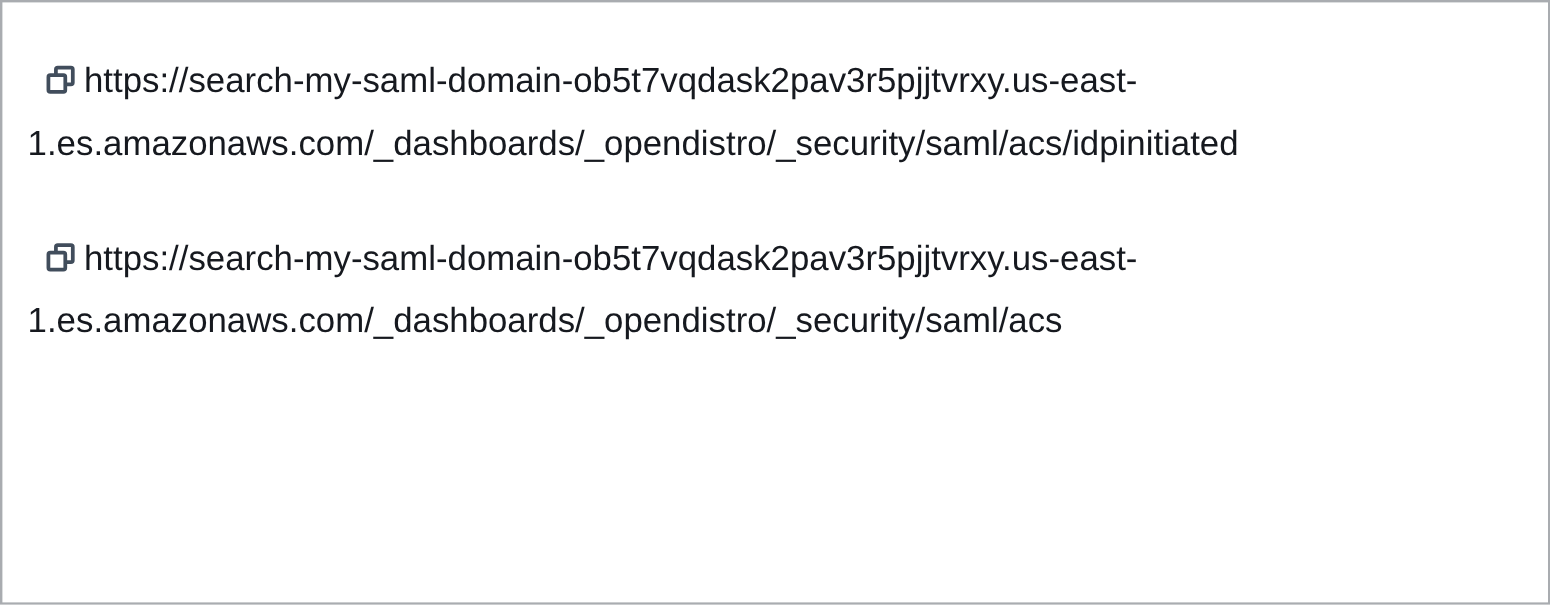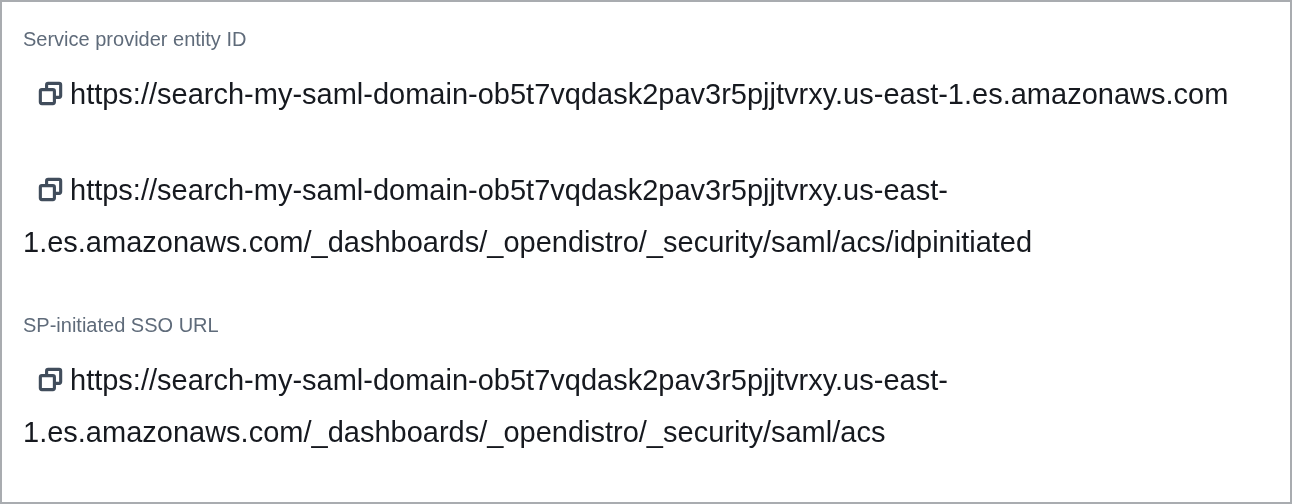--- a/index.html
+++ b/index.html
@@ -49,49 +49,35 @@
     width: 25px;
     height: 25px;
     vertical-align: -2px;
   }
 </style>
 </head>
 <body>
 
 <div class="panel">
 
-  <div class="field">
-    <div class="field-label">Service provider entity ID</div>
-    <div class="field-value">
-      <button class="copy-btn" aria-label="Copy">
-        <span>
-          <svg viewBox="0 0 16 16" aria-hidden="true">
-            <rect x="5.5" y="1.5" width="9" height="9" rx="1" fill="none" stroke="#414d5c" stroke-width="2"></rect>
-            <rect x="1.5" y="5.5" width="9" height="9" rx="1" fill="#ffffff" stroke="#414d5c" stroke-width="2"></rect>
-          </svg>
-        </span>
-      </button><span>https://search-my-saml-domain-ob5t7vqdask2pav3r5pjjtvrxy.us-east-1.es.amazonaws.com</span>
-    </div>
-  </div>
 
   <div class="field">
     <div class="field-value">
       <button class="copy-btn" aria-label="Copy">
         <span>
           <svg viewBox="0 0 16 16" aria-hidden="true">
             <rect x="5.5" y="1.5" width="9" height="9" rx="1" fill="none" stroke="#414d5c" stroke-width="2"></rect>
             <rect x="1.5" y="5.5" width="9" height="9" rx="1" fill="#ffffff" stroke="#414d5c" stroke-width="2"></rect>
           </svg>
         </span>
       </button><span>https://search-my-saml-domain-ob5t7vqdask2pav3r5pjjtvrxy.us-east-1.es.amazonaws.com/_dashboards/_opendistro/_security/saml/acs/idpinitiated</span>
     </div>
   </div>
 
   <div class="field">
-    <div class="field-label">SP-initiated SSO URL</div>
     <div class="field-value">
       <button class="copy-btn" aria-label="Copy">
         <span>
           <svg viewBox="0 0 16 16" aria-hidden="true">
             <rect x="5.5" y="1.5" width="9" height="9" rx="1" fill="none" stroke="#414d5c" stroke-width="2"></rect>
             <rect x="1.5" y="5.5" width="9" height="9" rx="1" fill="#ffffff" stroke="#414d5c" stroke-width="2"></rect>
           </svg>
         </span>
       </button><span>https://search-my-saml-domain-ob5t7vqdask2pav3r5pjjtvrxy.us-east-1.es.amazonaws.com/_dashboards/_opendistro/_security/saml/acs</span>
     </div>

